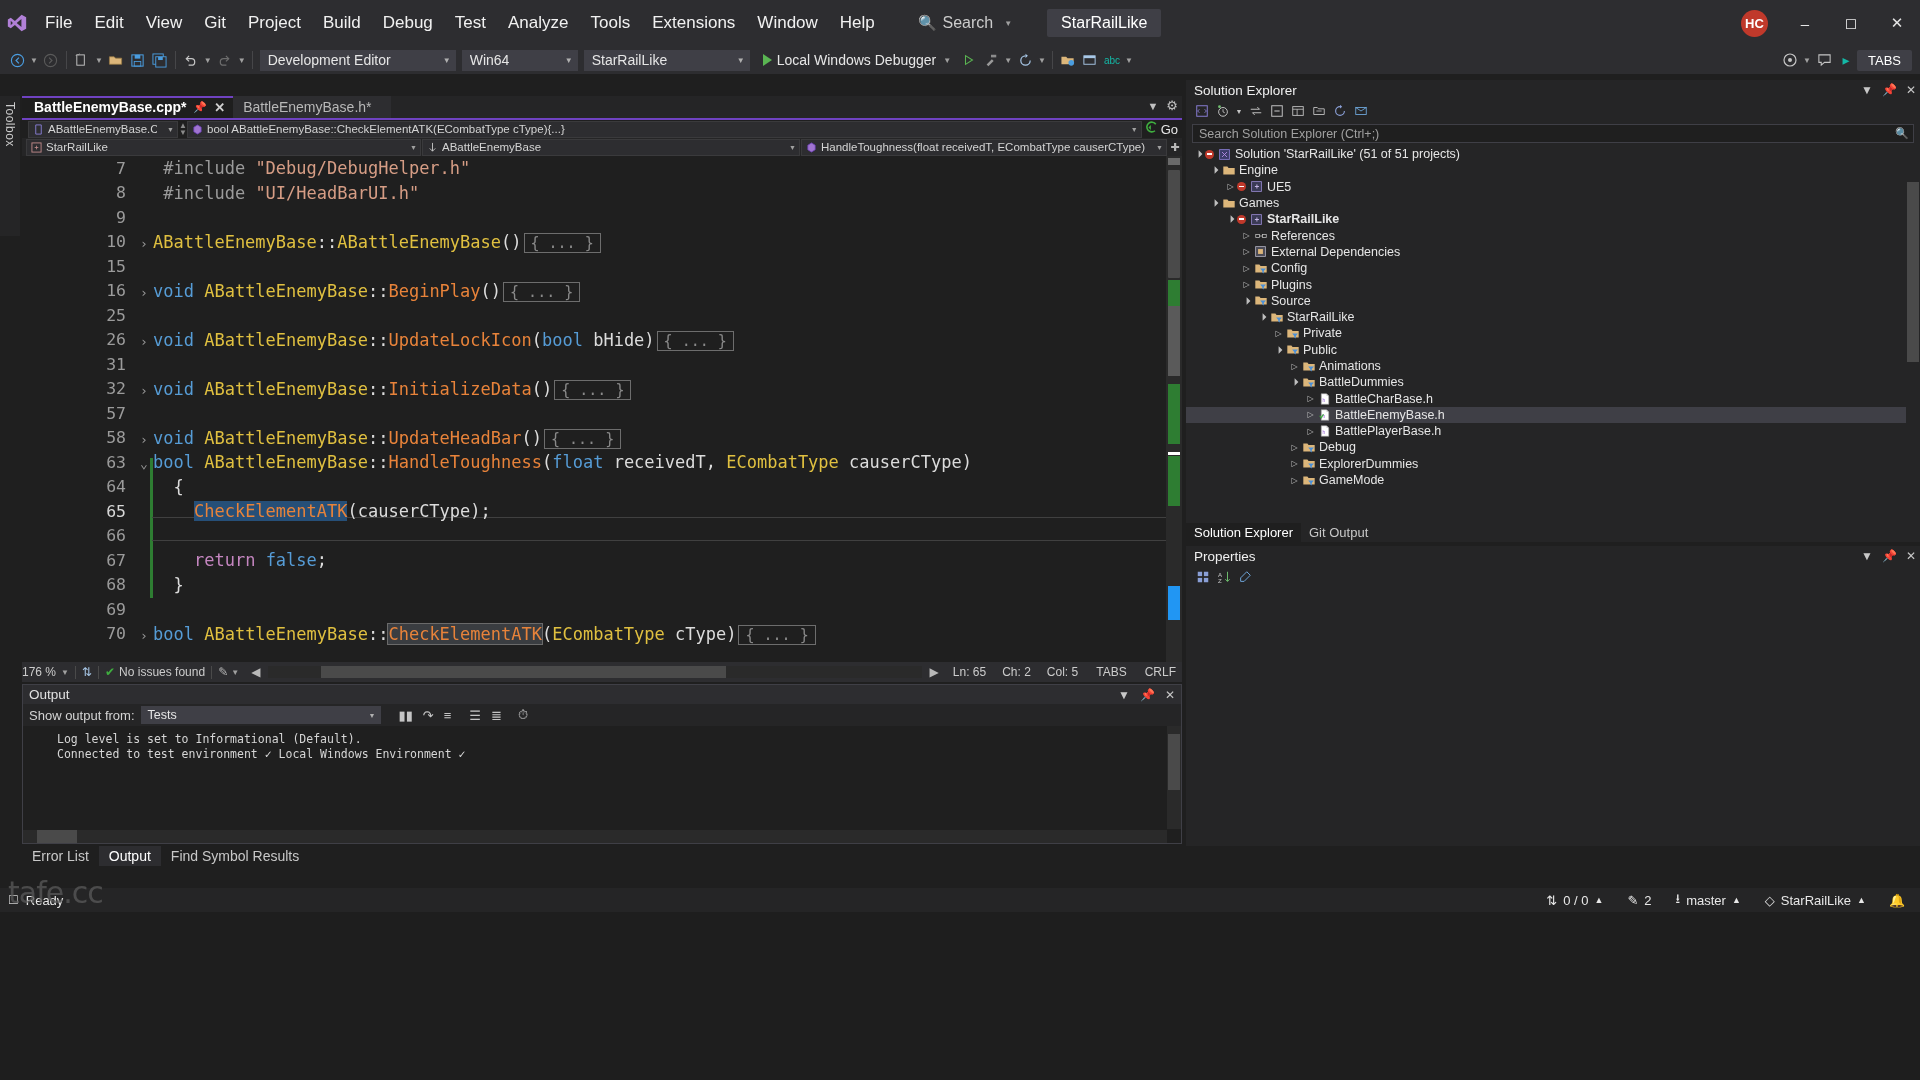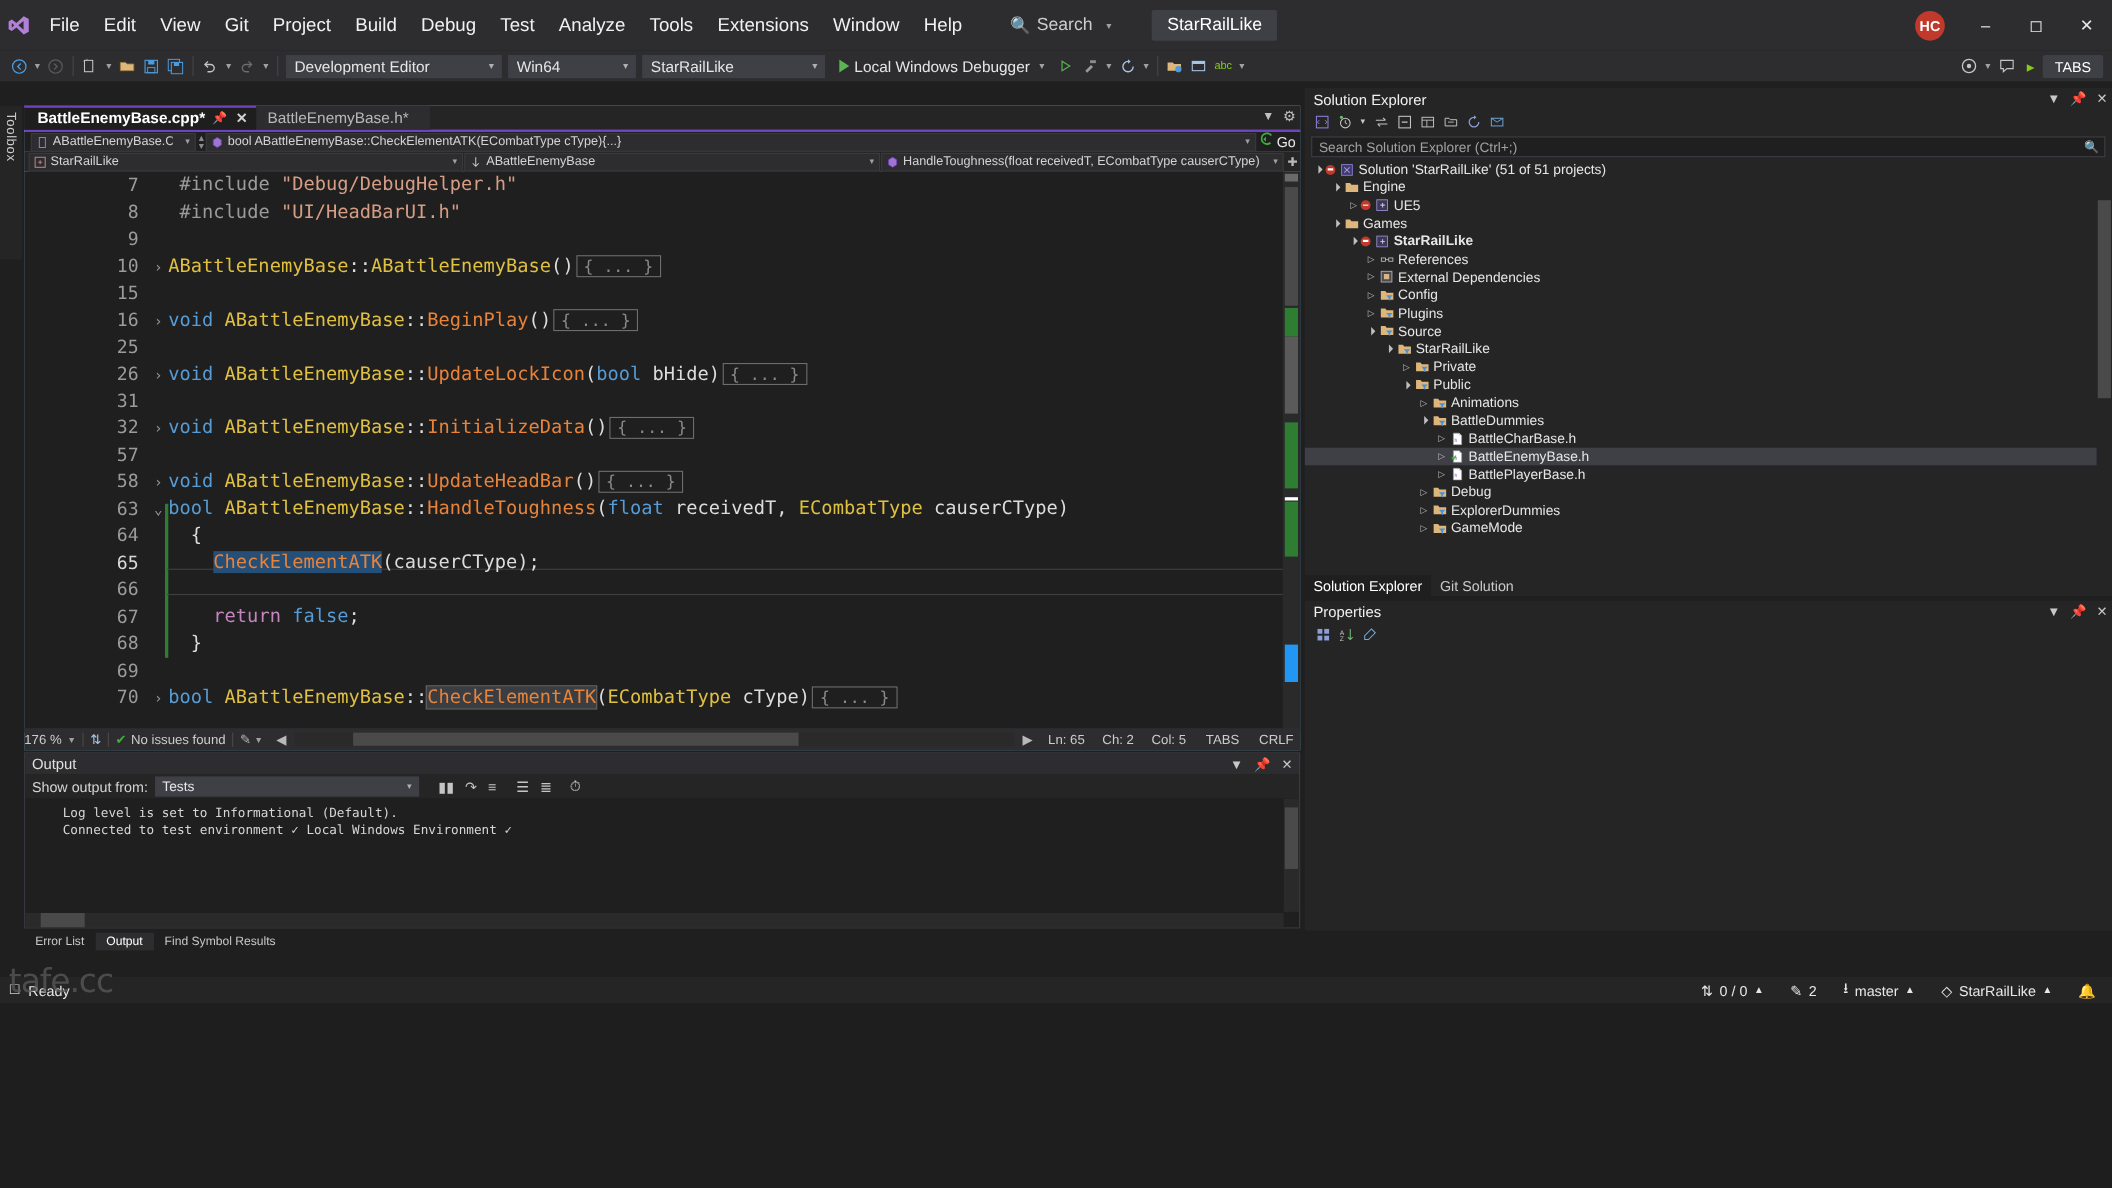--- a/index.html
+++ b/index.html
@@ -41,21 +41,21 @@
     margin-right:14px; font-weight:bold;
   }
   .winbtn{ width:46px;height:46px;display:flex;align-items:center;justify-content:center;color:#e6e6e6;font-size:15px;}
 
   
   .toolbar{
     position:absolute; left:0; top:46px; width:1920px; height:28px;
     background:#2d2d30; display:flex; align-items:center; padding-left:6px;
   }
   .tb-btn{ height:24px; min-width:22px; display:flex; align-items:center; justify-content:center;
-           color:#84cc16; font-size:14px; padding:0 3px; }
+           color:#14b8a6; font-size:14px; padding:0 3px; }
   .tb-sep{ width:1px; height:18px; background:#464649; margin:0 4px; }
   .tb-caret{ font-size:8px; color:#a0a0a0; padding:0 2px;}
   .combo{
     height:21px; background:#3f3f46; border:1px solid #3f3f46; color:#e6e6e6;
     font-size:14px; display:flex; align-items:center; padding:0 4px 0 7px;
     margin:0 3px; position:relative;
   }
   .combo .txt{ flex:1; white-space:nowrap; overflow:hidden; }
   .combo .arr{ font-size:8px; color:#b0b0b0; padding-left:7px;}
   .run-btn{ display:flex;align-items:center;gap:5px; color:#e6e6e6;font-size:14px;
@@ -159,21 +159,21 @@
   }
   .op-vscroll{ position:absolute; right:0; top:41px; bottom:14px; width:14px; background:#2a2a2a;}
   .op-vthumb{ position:absolute; right:1px; top:8px; width:12px; height:56px; background:#4a4a4a;}
   .op-hscroll{ position:absolute; left:0; right:14px; bottom:0; height:13px; background:#2a2a2a;}
   .op-hthumb{ position:absolute; left:14px; width:40px; height:13px; background:#4a4a4a;}
 
   .bottom-tabs{
     position:absolute; left:22px; top:846px; width:1160px; height:20px;
     display:flex; align-items:center; gap:0px;
   }
-  .btab{ font-size:11px; color:#c8c8c8; padding:2px 10px;}
+  .btab{ font-size:14px; color:#c8c8c8; padding:2px 10px;}
   .btab.active{ color:#ffffff; background:#2d2d30;}
 
   
   .sol-panel{
     position:absolute; left:1186px; top:80px; width:734px; height:462px; background:#252526;
   }
   .sol-head{ height:20px; display:flex; align-items:center; padding:0 4px; background:#252526;}
   .sol-title{ color:#f0f0f0; font-size:13.5px; padding-left:4px;}
   .sol-head-right{ margin-left:auto; display:flex; align-items:center; gap:9px; color:#c8c8c8; font-size:12px;}
   .sol-toolbar{ height:22px; display:flex; align-items:center; gap:2px; padding:0 6px; background:#252526;}
@@ -897,21 +897,21 @@
             </span>
             <span>Interfaces</span>
           </div>
         </div>
       <div class="sol-vscroll">
         <div class="sol-vthumb" style="top:36px;height:180px;"></div>
       </div>
     </div>
     <div class="sol-footer">
       <div class="sftab active">Solution Explorer</div>
-      <div class="sftab">Git Solution</div>
+      <div class="sftab">Git Output</div>
     </div>
   </div>
 
   <div class="prop-panel">
     <div class="prop-head">
       <span class="prop-title">Properties</span>
       <span class="prop-head-right">
         <span>▼</span>
         <span>📌</span>
         <span>✕</span>

